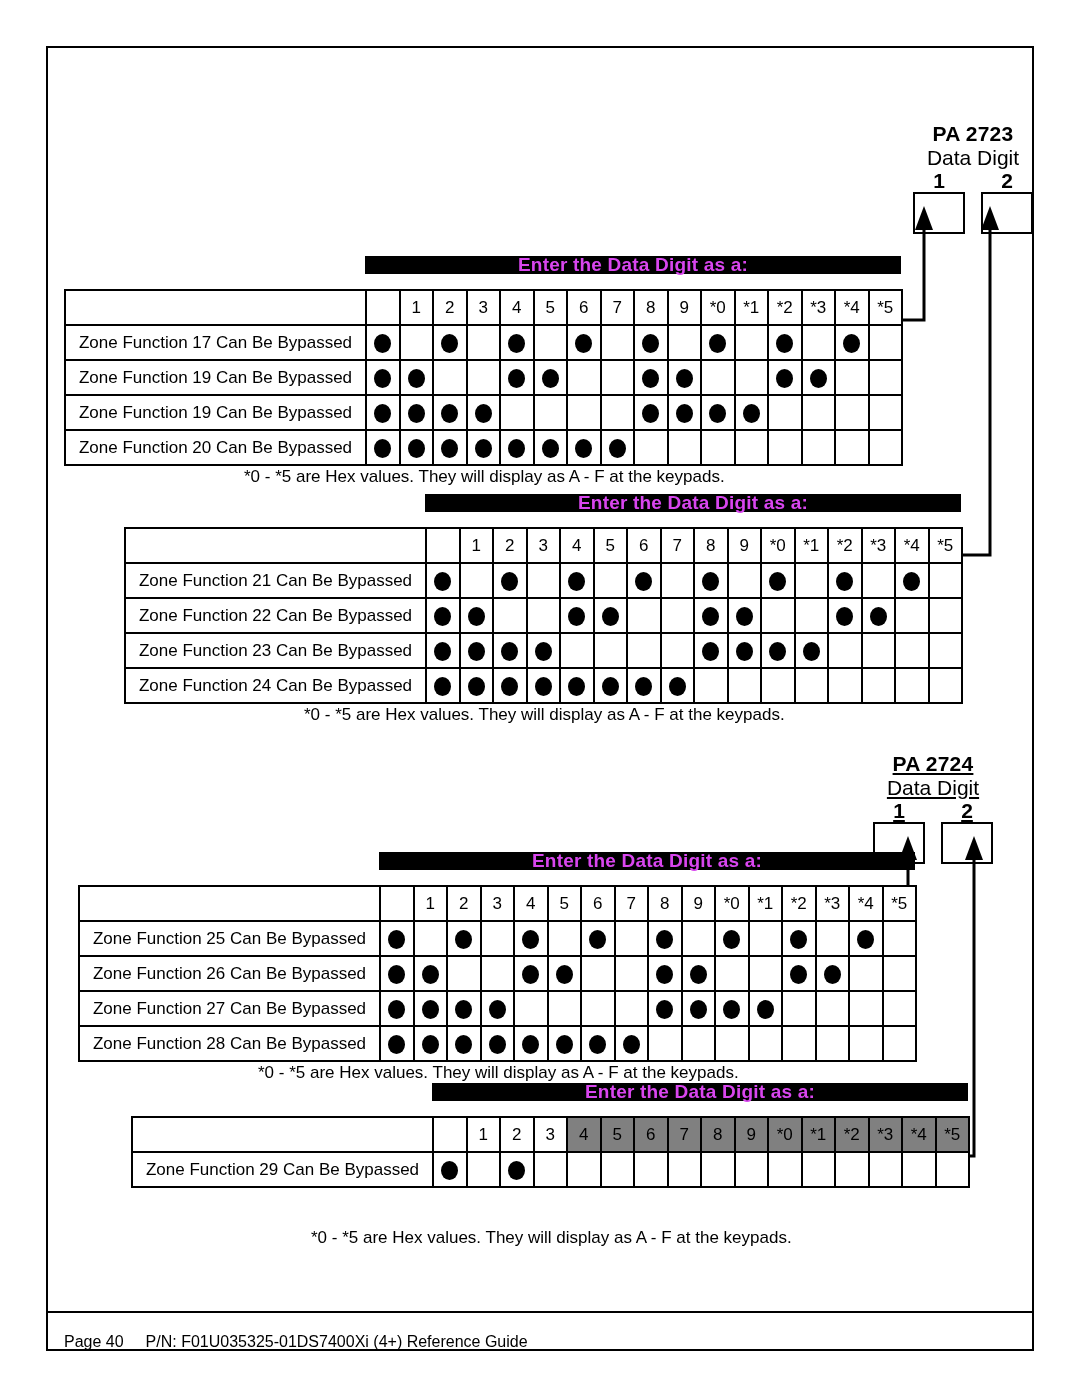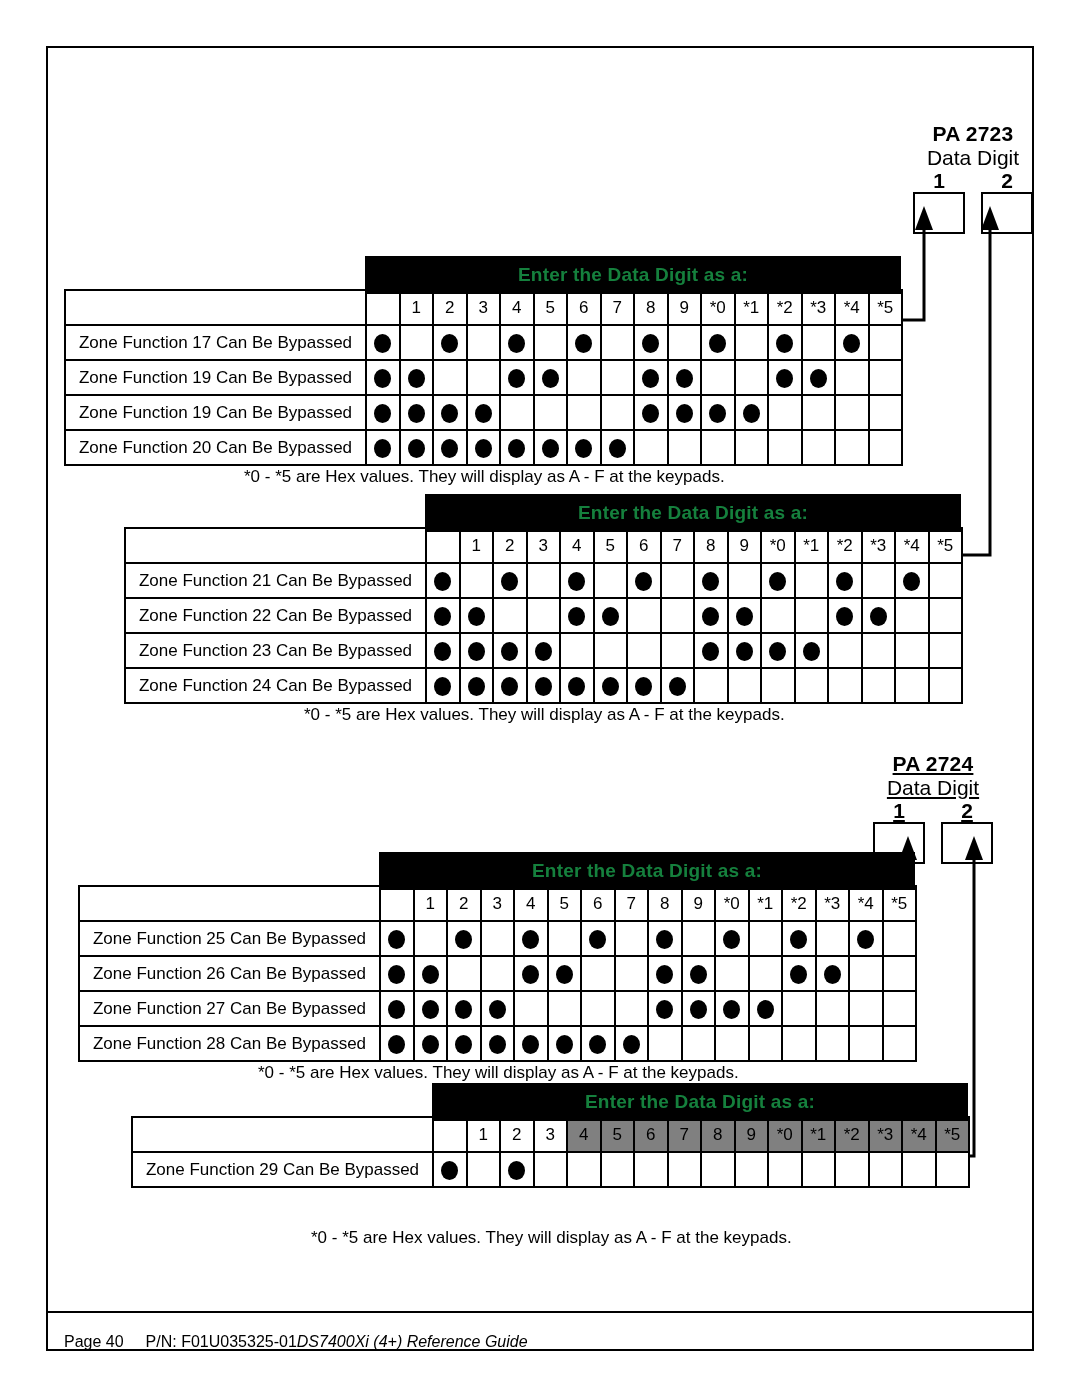--- a/index.html
+++ b/index.html
@@ -68,23 +68,23 @@
     box-sizing: border-box;
     background: #ffffff;
   }
 
   
   .tbl-wrap {
     position: absolute;
   }
   .digit-banner {
     position: absolute;
-    height: 38px;
+    height: 18px;
     background: #000000;
-    color: #15803d;
+    color: #d946ef;
     font-size: 19px;
     font-weight: bold;
     display: flex;
     align-items: center;
     justify-content: center;
     letter-spacing: 0.2px;
     white-space: nowrap;
   }
   table.opt {
     border-collapse: collapse;
@@ -163,21 +163,21 @@
     height: 38px;
     border-top: 2px solid #000000;
     display: flex;
     align-items: flex-end;
     font-size: 16px;
     margin-top: 40px;
   }
   #footer .f-left { padding-left: 18px; white-space: nowrap; }
   #footer .f-pn { padding-left: 22px; white-space: nowrap; }
   #footer .f-center { flex: 1; text-align: center; white-space: nowrap; }
-  #footer .f-right { padding-right: 24px; white-space: nowrap; font-style: italic; }
+  #footer .f-right { padding-right: 24px; white-space: nowrap; }
 </style>
 </head>
 <body>
 
 <div id="page">
   <div id="page-border"></div>
 
   <div class="pa-group" style="left:898px; top:122px; width:150px;">
     <div class="pa-title">PA 2723</div>
     <div class="pa-sub">Data Digit</div>

